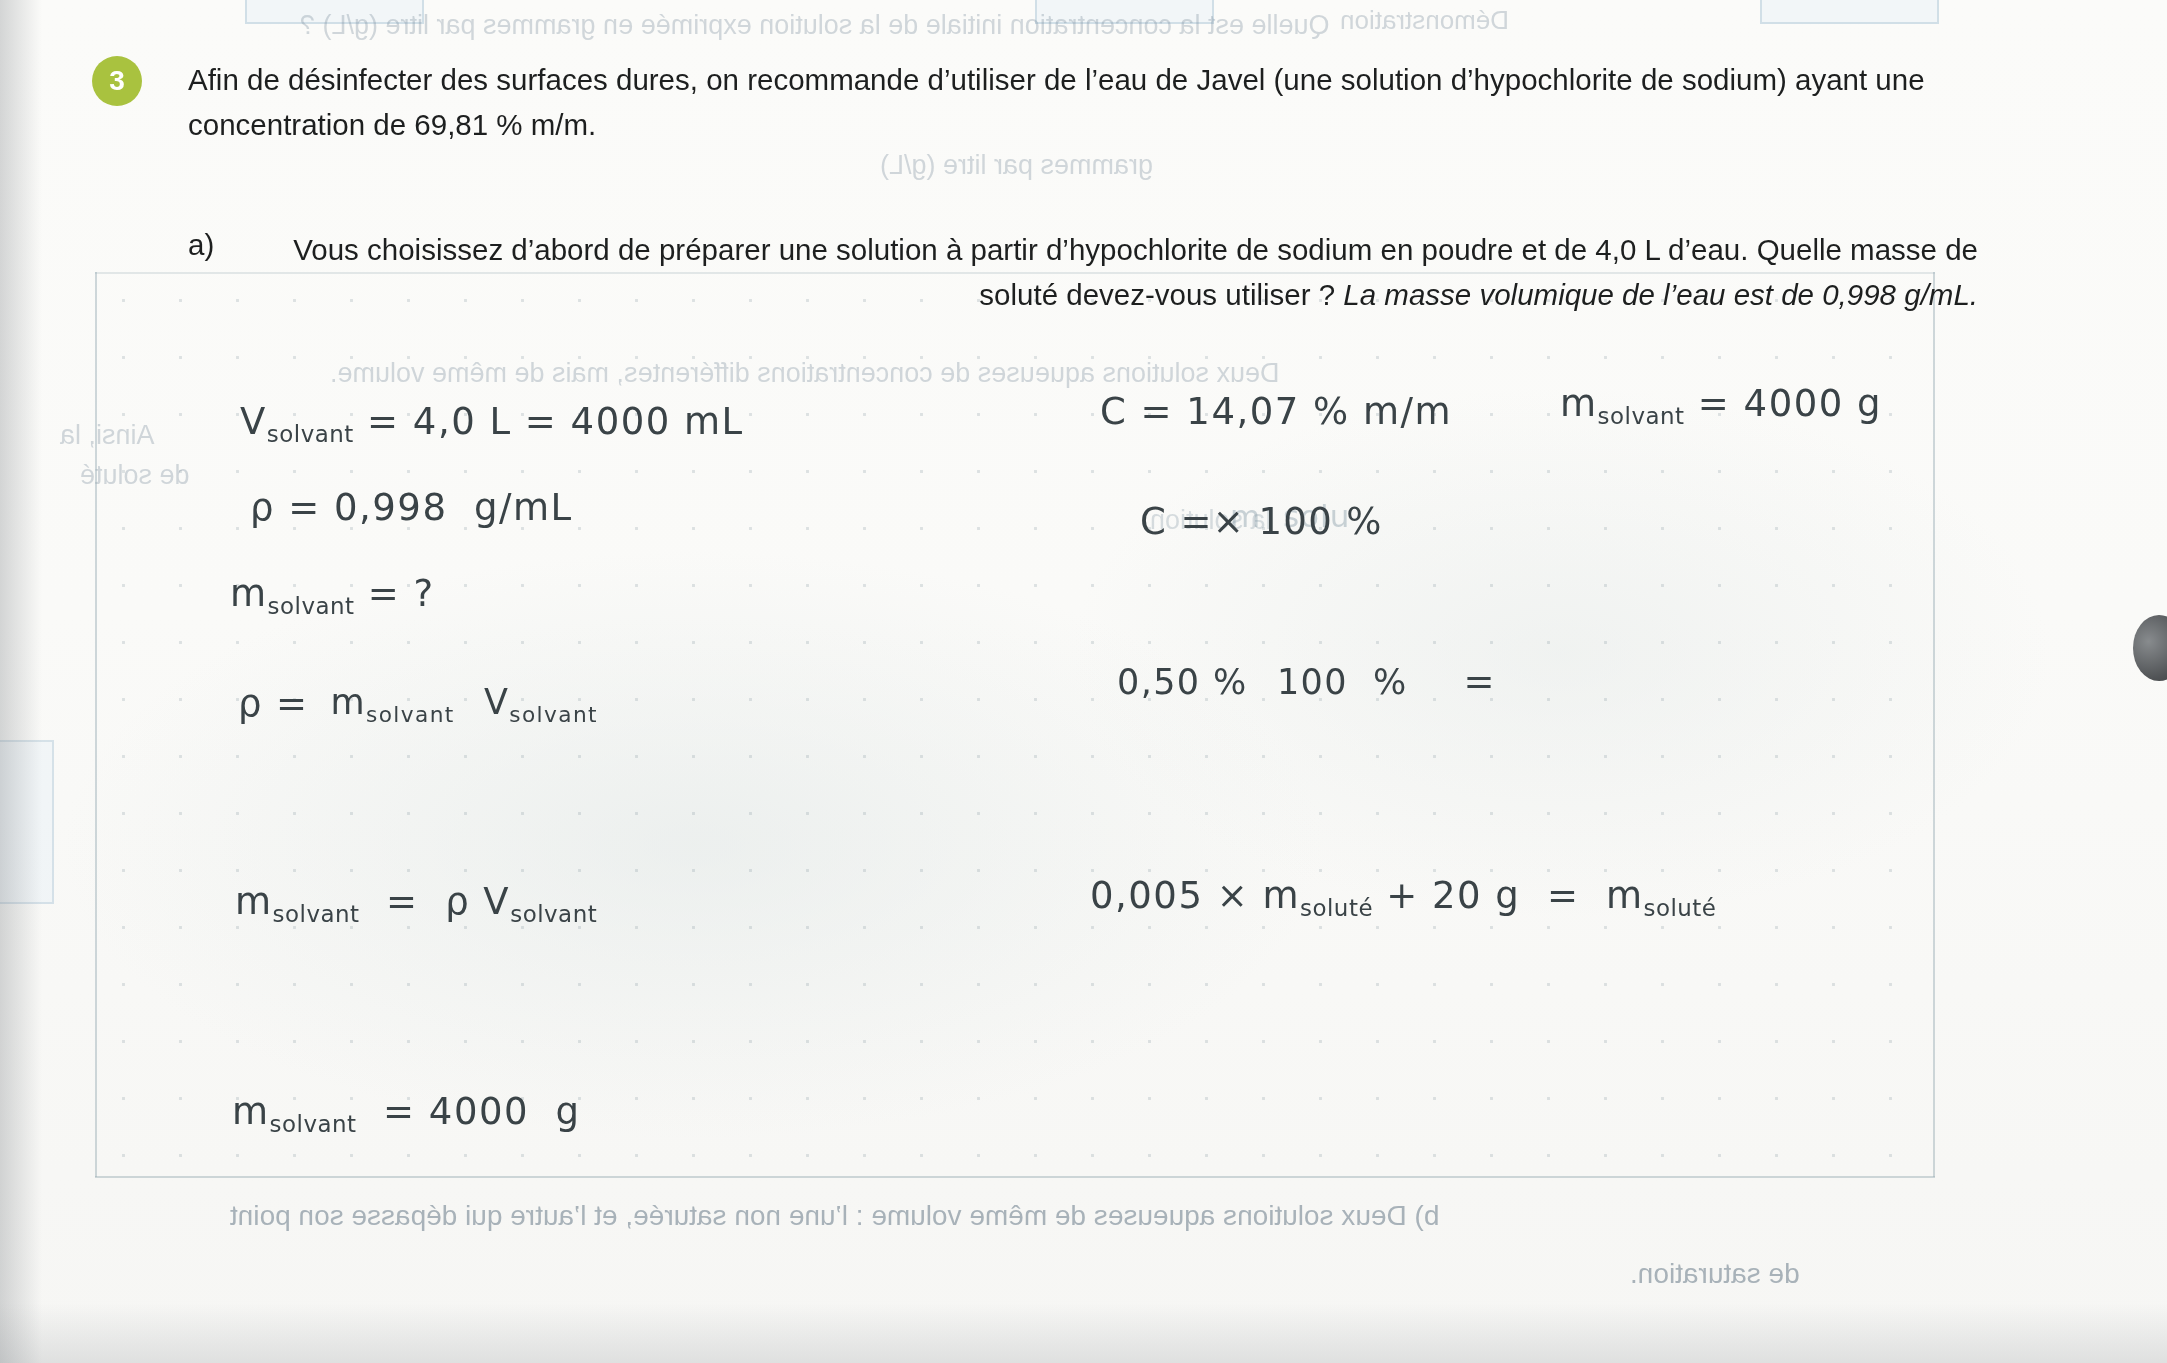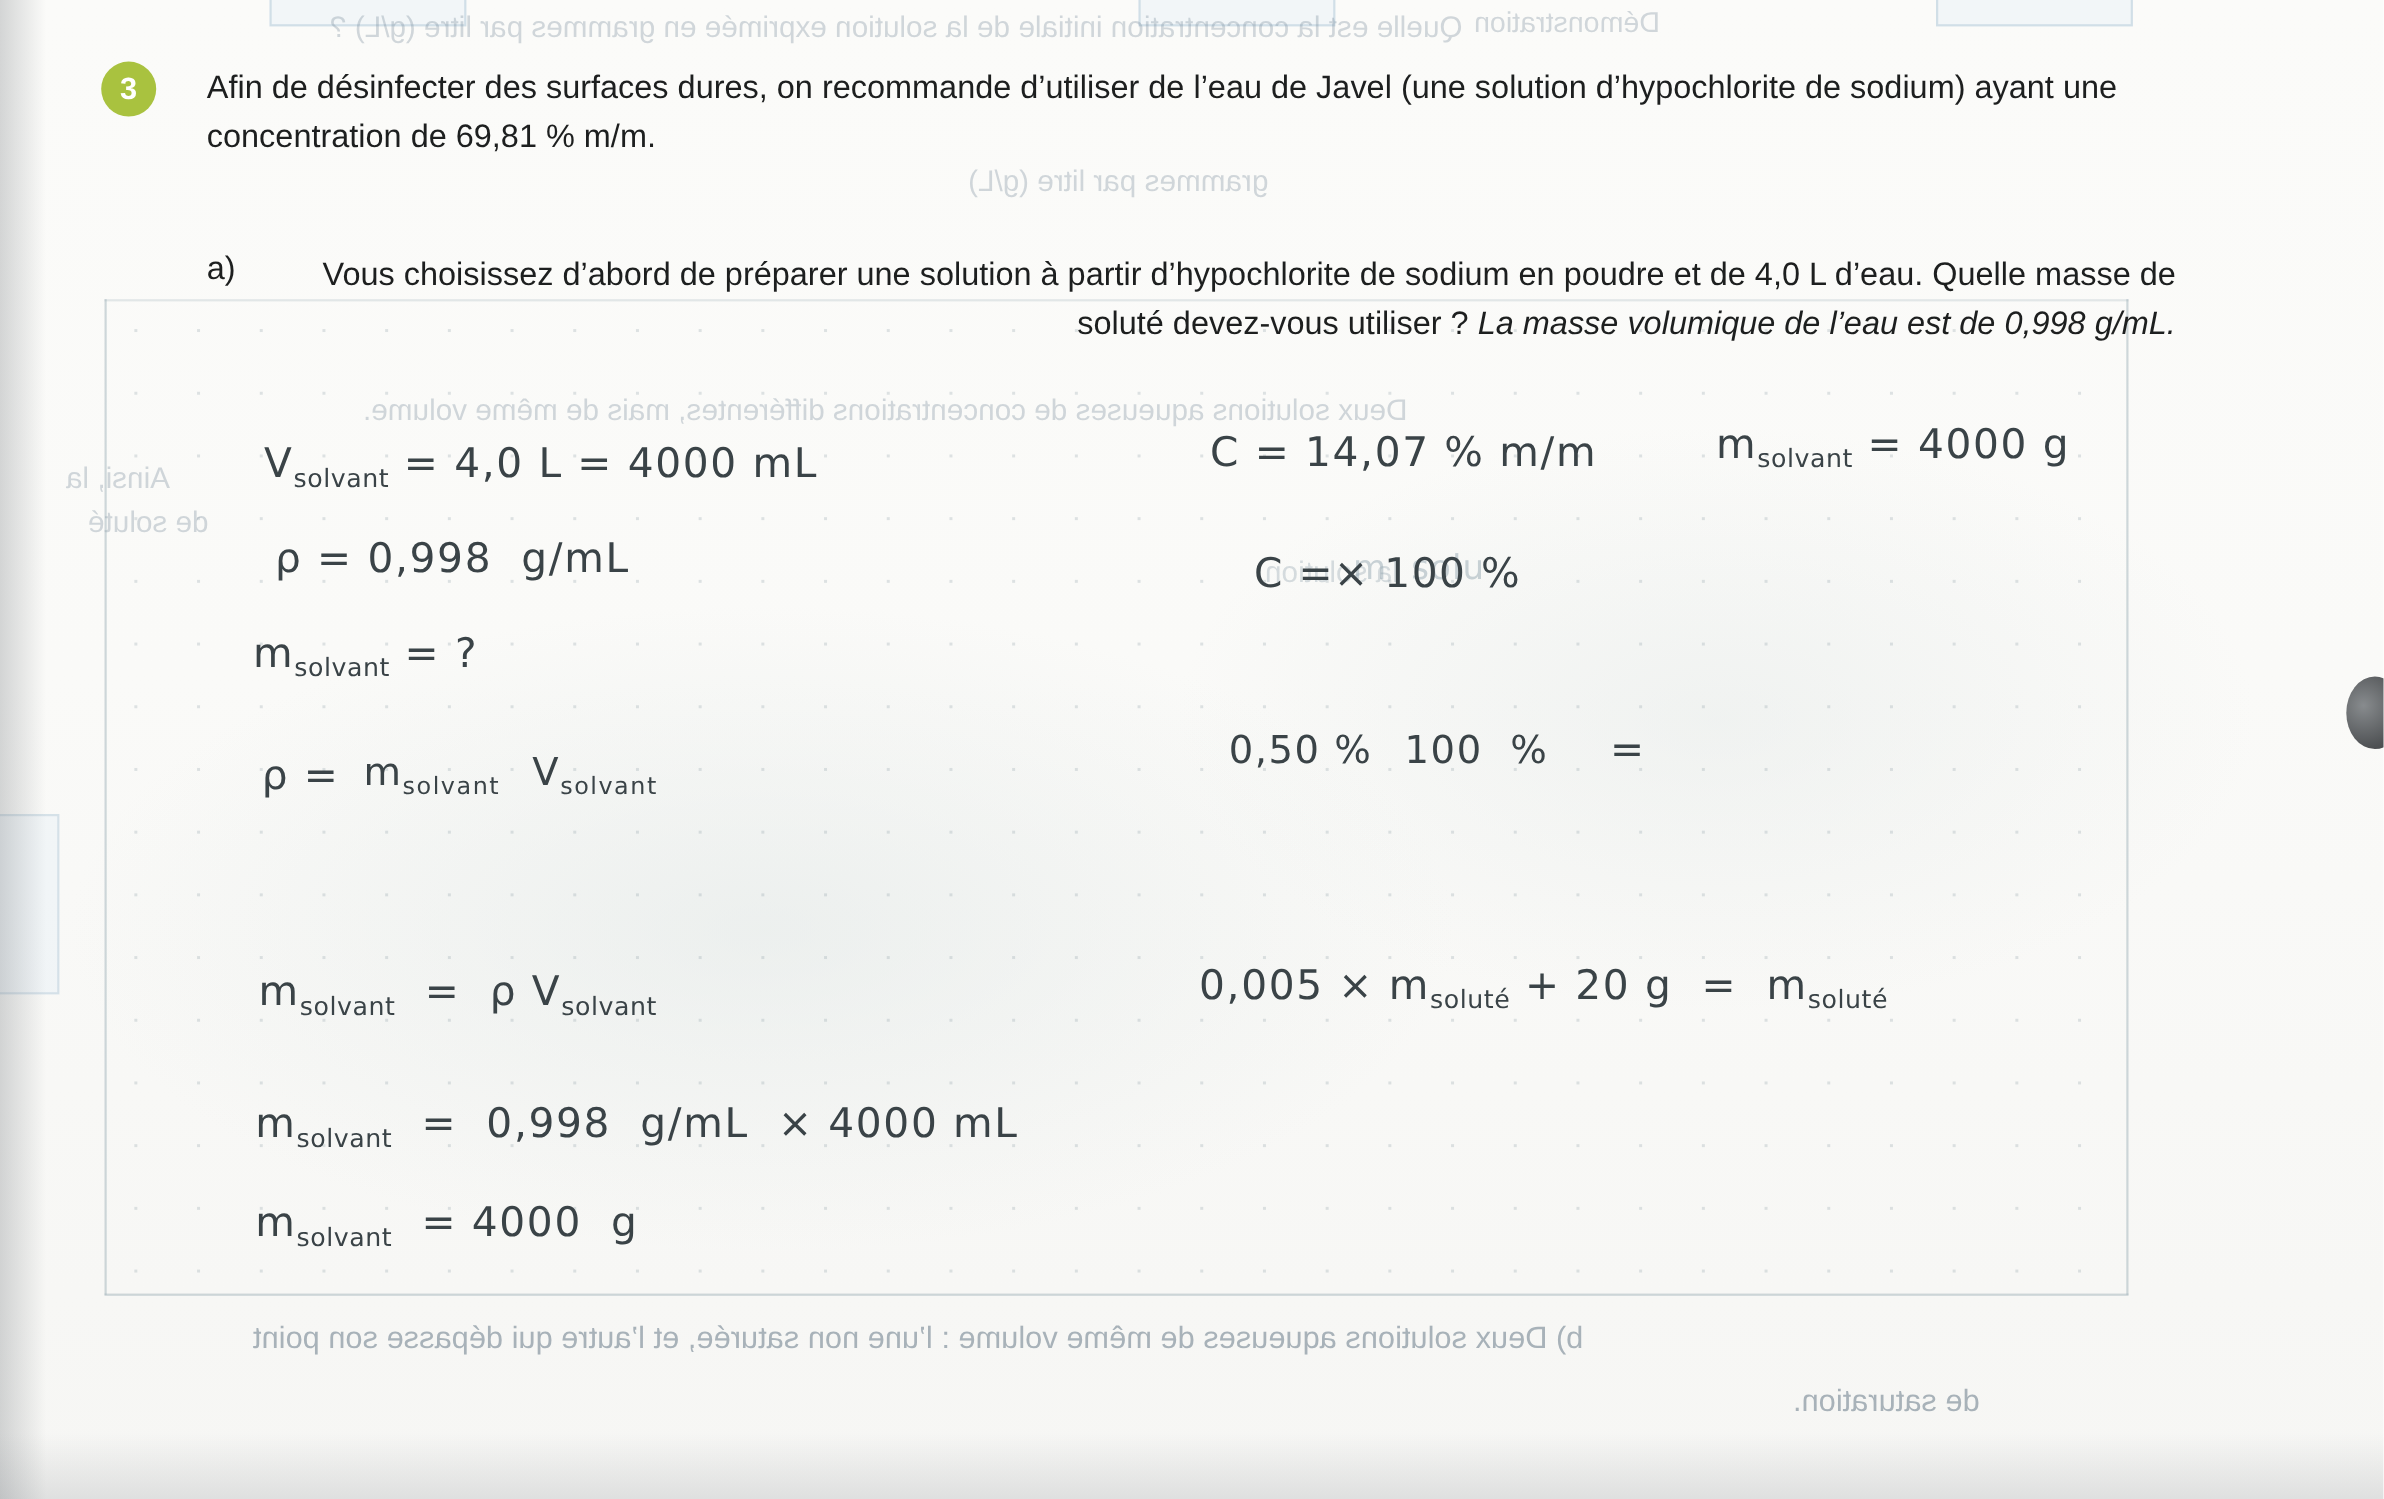--- a/index.html
+++ b/index.html
@@ -240,23 +240,20 @@
       <span class="num">m<sub>solvant</sub></span>
       <span class="bar"></span>
       <span class="den">V<sub>solvant</sub></span>
     </span>
   </div>
 
   <div class="hw" style="left:235px; top:880px;">
     m<sub>solvant</sub> &nbsp;= &nbsp;ρ V<sub>solvant</sub>
   </div>
 
-  <div class="hw" style="left:232px; top:1000px;">
-    m<sub>solvant</sub> &nbsp;= &nbsp;0,998 &nbsp;g/mL &nbsp;× 4000 mL
-  </div>
 
   <div class="hw" style="left:232px; top:1090px;">
     m<sub>solvant</sub> &nbsp;= 4000 &nbsp;g
   </div>
 
   <div class="hw" style="left:1100px; top:390px;">C = 14,07 % m/m</div>
 
   <div class="hw" style="left:1560px; top:382px;">
     m<sub>solvant</sub> = 4000 g
   </div>

